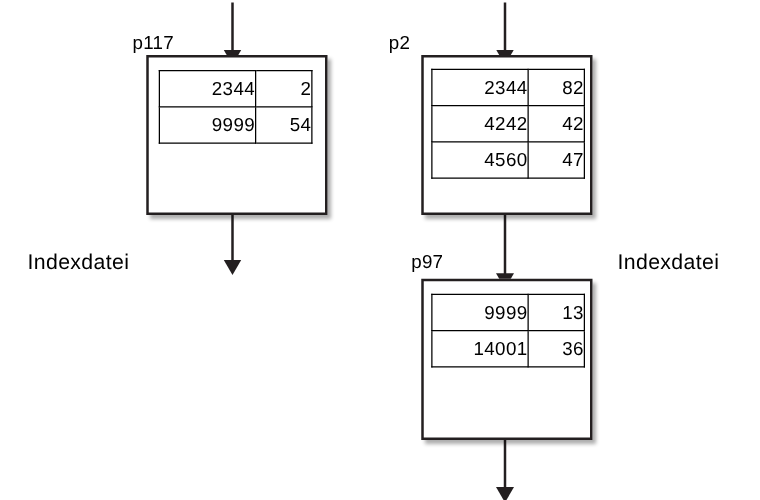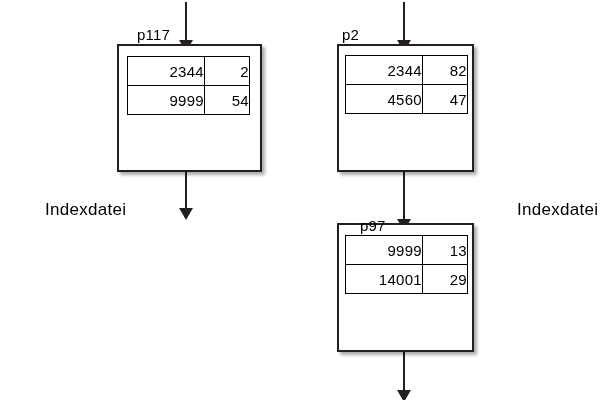--- a/index.html
+++ b/index.html
@@ -35,21 +35,20 @@
 
   
   .page-label {
     position: absolute;
     font-family: "Liberation Sans", sans-serif;
     font-size: 15px;
     line-height: 15px;
     color: #000000;
     white-space: nowrap;
     letter-spacing: 0.2px;
-    margin-left: 31px;
   }
 
   
   .entry-table {
     position: absolute;
     border-collapse: collapse;
     background: #ffffff;
     table-layout: fixed;
   }
   .entry-table td {
@@ -69,21 +68,20 @@
   
   .caption {
     position: absolute;
     text-align: center;
     font-family: "Liberation Sans", sans-serif;
     font-size: 17px;
     line-height: 24px;
     color: #000000;
     white-space: nowrap;
     letter-spacing: 0.3px;
-    margin-left: 23px;
   }
 
   
   #arrow-layer {
     position: absolute;
     left: 0;
     top: 0;
     width: 608px;
     height: 400px;
     pointer-events: none;
@@ -126,37 +124,41 @@
 
   <div class="page-block" style="left:337px; top:44px; width:137px; height:128px;"></div>
   <div class="page-label" style="left:311px; top:27px;text-align:center;">p2</div>
   <table class="entry-table" style="left:345px; top:55px;">
     <tbody>
       <tr>
         <td class="key-cell">2344</td>
         <td class="ptr-cell">82</td>
       </tr>
       <tr>
+        <td class="key-cell">4242</td>
+        <td class="ptr-cell">42</td>
+      </tr>
+      <tr>
         <td class="key-cell">4560</td>
         <td class="ptr-cell">47</td>
       </tr>
     </tbody>
   </table>
 
   <div class="page-block" style="left:337px; top:223px; width:137px; height:129px;"></div>
-  <div class="page-label" style="left:329px; top:218px;">p97</div>
+  <div class="page-label" style="left:329px; top:202px;">p97</div>
   <table class="entry-table" style="left:345px; top:235px;">
     <tbody>
       <tr>
         <td class="key-cell">9999</td>
         <td class="ptr-cell">13</td>
       </tr>
       <tr>
         <td class="key-cell">14001</td>
-        <td class="ptr-cell">29</td>
+        <td class="ptr-cell">36</td>
       </tr>
     </tbody>
   </table>
 
   <div class="caption" style="left:22px; top:198px;">
     <div>Indexdatei</div>
   </div>
 
   <div class="caption" style="left:494px; top:198px;">
     <div>Indexdatei</div>

